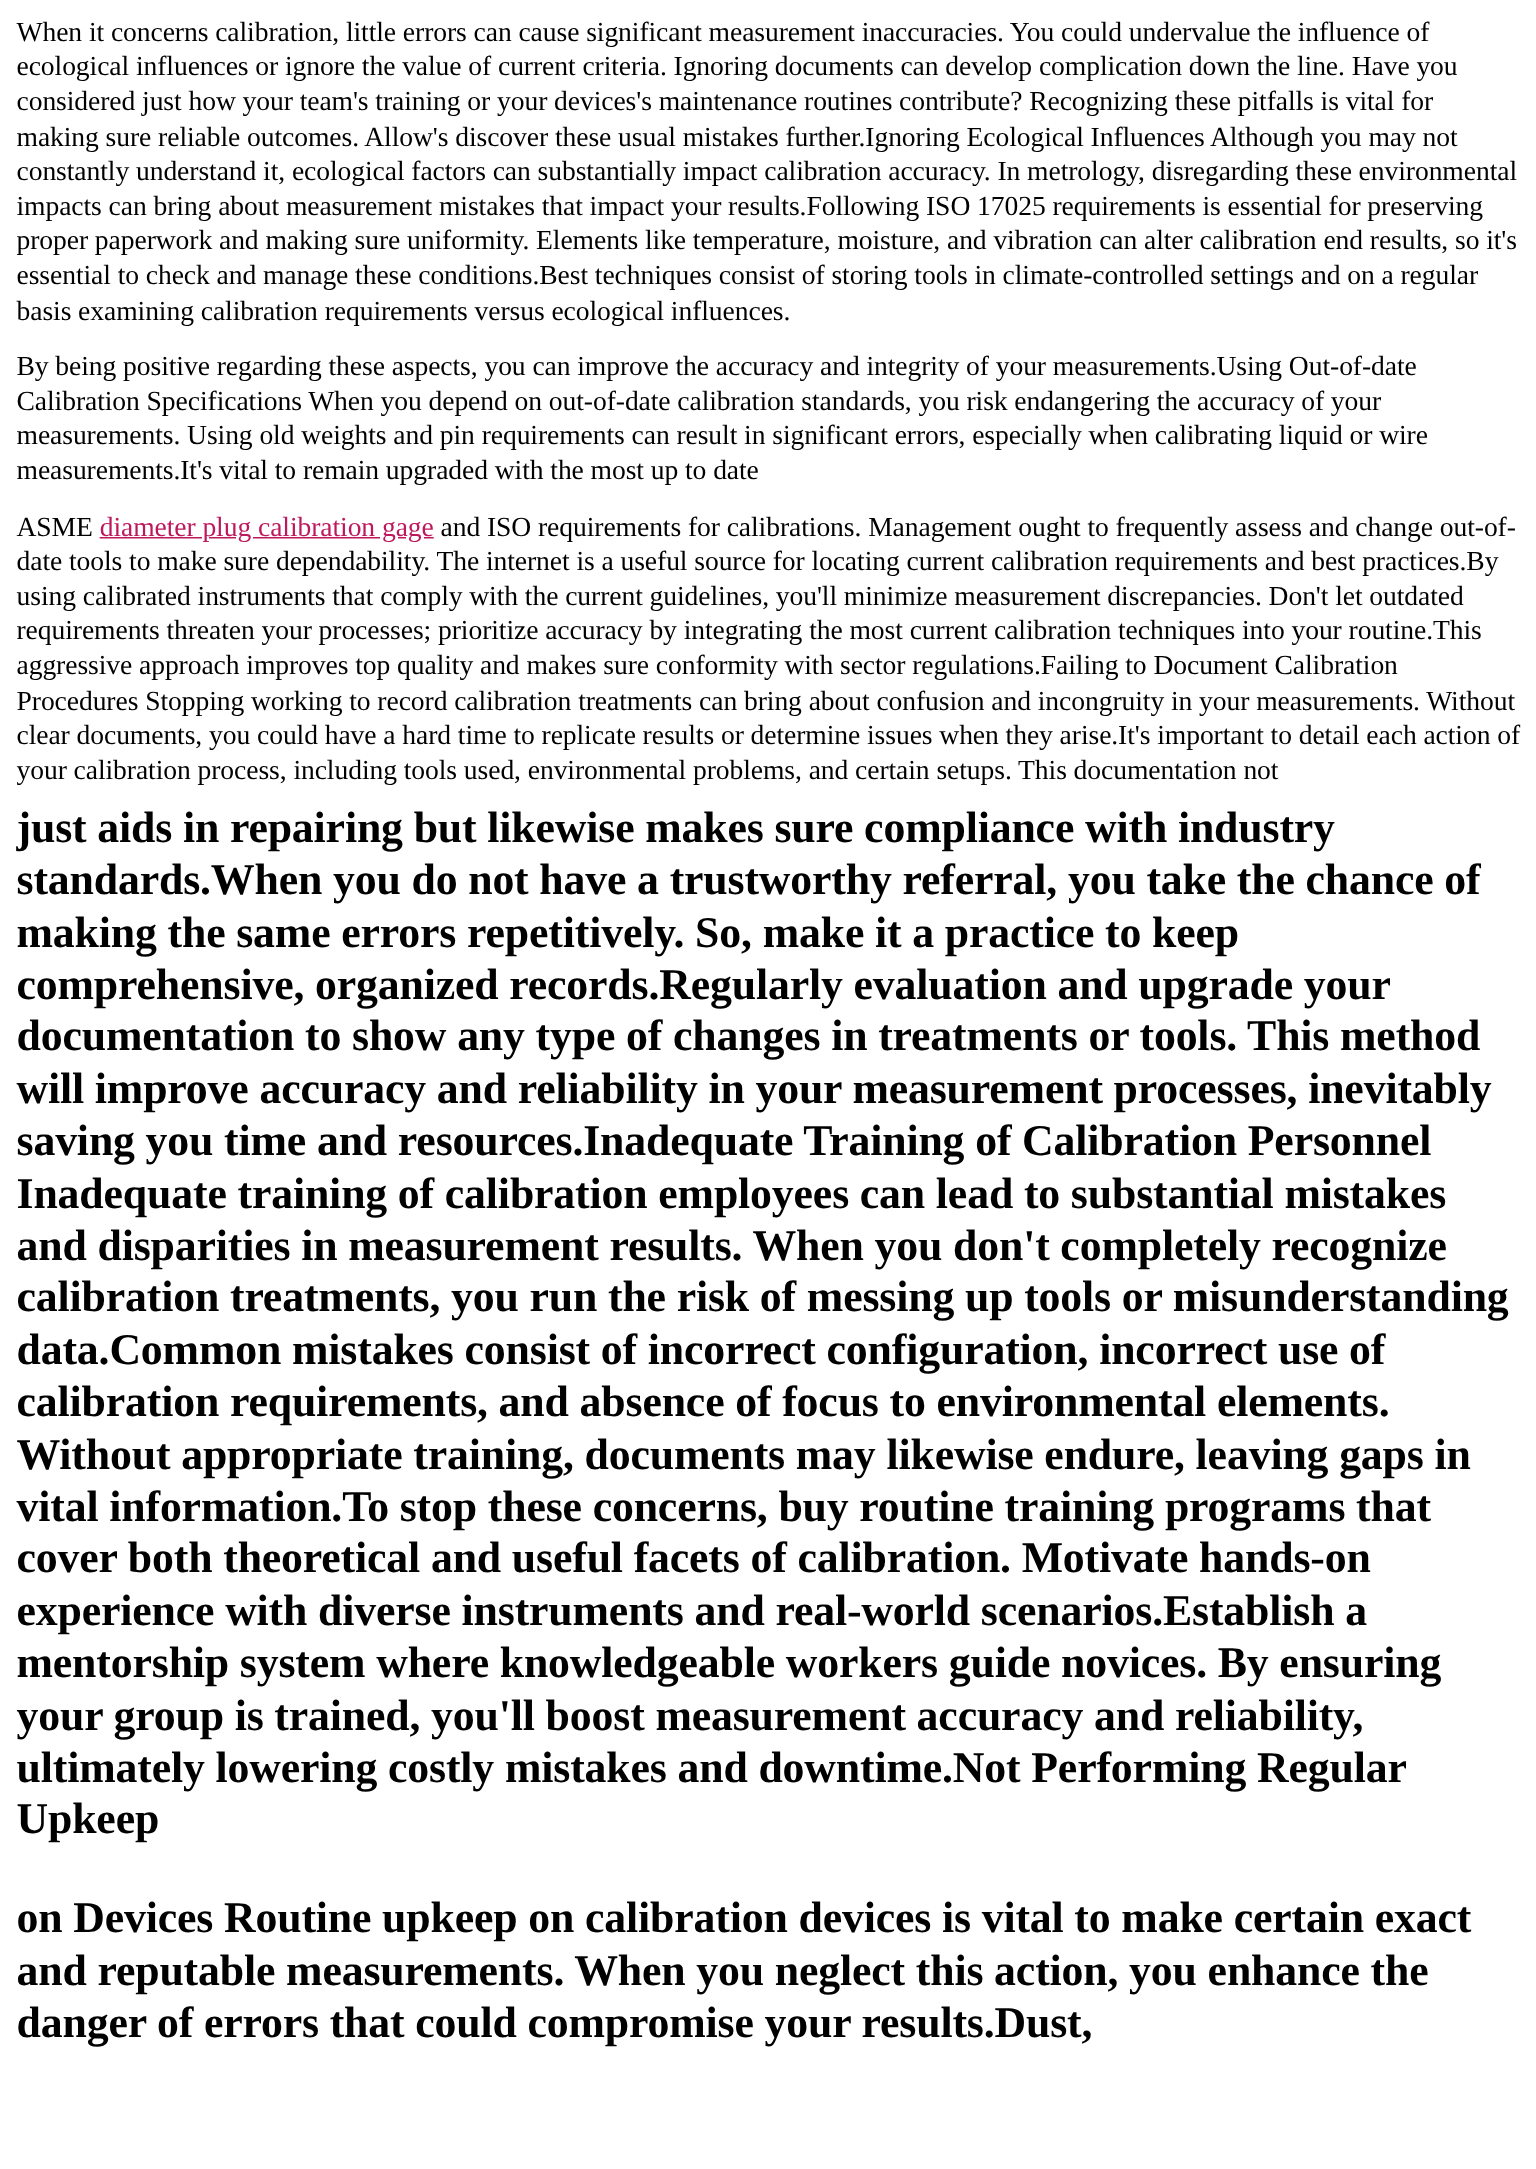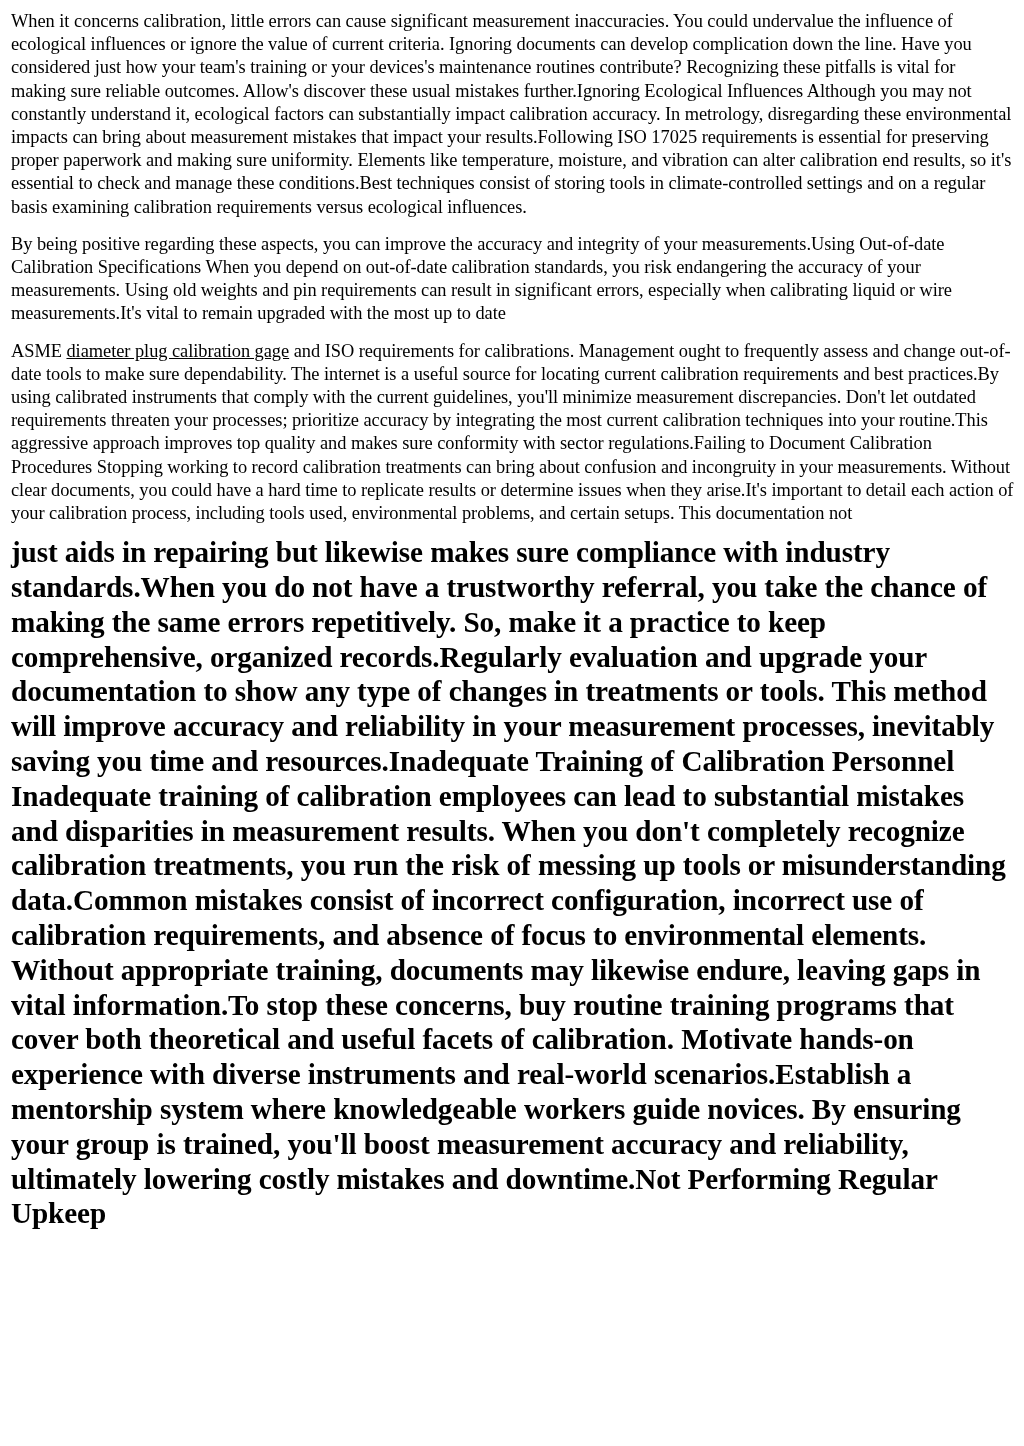--- a/index.html
+++ b/index.html
@@ -21,27 +21,28 @@
     .p3 { margin-bottom: 0; }
     .p-big {
       font-size: 29.2px;
       line-height: 34.8px;
       font-weight: bold;
       margin: 0;
       letter-spacing: -0.1px;
     }
     .big1 { margin-top: 10px; }
     .big2 { margin-top: 31px; }
-    a.inline-link { color: #000000; text-decoration: underline; }
+    a.inline-link { color: #be185d; text-decoration: underline; }
   </style>
 </head>
 <body>
 
 <div class="page">
   <p class="p-normal p1">When it concerns calibration, little errors can cause significant measurement inaccuracies. You could undervalue the influence of ecological influences or ignore the value of current criteria. Ignoring documents can develop complication down the line. Have you considered just how your team's training or your devices's maintenance routines contribute? Recognizing these pitfalls is vital for making sure reliable outcomes. Allow's discover these usual mistakes further.Ignoring Ecological Influences Although you may not constantly understand it, ecological factors can substantially impact calibration accuracy. In metrology, disregarding these environmental impacts can bring about measurement mistakes that impact your results.Following ISO 17025 requirements is essential for preserving proper paperwork and making sure uniformity. Elements like temperature, moisture, and vibration can alter calibration end results, so it's essential to check and manage these conditions.Best techniques consist of storing tools in climate-controlled settings and on a regular basis examining calibration requirements versus ecological influences.</p>
 
   <p class="p-normal p2">By being positive regarding these aspects, you can improve the accuracy and integrity of your measurements.Using Out-of-date Calibration Specifications When you depend on out-of-date calibration standards, you risk endangering the accuracy of your measurements. Using old weights and pin requirements can result in significant errors, especially when calibrating liquid or wire measurements.It's vital to remain upgraded with the most up to date</p>
 
   <p class="p-normal p3"><span>ASME </span><a class="inline-link" href="#">diameter plug calibration gage</a><span> and ISO requirements for calibrations. Management ought to frequently assess and change out-of-date tools to make sure dependability. The internet is a useful source for locating current calibration requirements and best practices.By using calibrated instruments that comply with the current guidelines, you'll minimize measurement discrepancies. Don't let outdated requirements threaten your processes; prioritize accuracy by integrating the most current calibration techniques into your routine.This aggressive approach improves top quality and makes sure conformity with sector regulations.Failing to Document Calibration Procedures Stopping working to record calibration treatments can bring about confusion and incongruity in your measurements. Without clear documents, you could have a hard time to replicate results or determine issues when they arise.It's important to detail each action of your calibration process, including tools used, environmental problems, and certain setups. This documentation not</span></p>
 
   <p class="p-big big1">just aids in repairing but likewise makes sure compliance with industry standards.When you do not have a trustworthy referral, you take the chance of making the same errors repetitively. So, make it a practice to keep comprehensive, organized records.Regularly evaluation and upgrade your documentation to show any type of changes in treatments or tools. This method will improve accuracy and reliability in your measurement processes, inevitably saving you time and resources.Inadequate Training of Calibration Personnel Inadequate training of calibration employees can lead to substantial mistakes and disparities in measurement results. When you don't completely recognize calibration treatments, you run the risk of messing up tools or misunderstanding data.Common mistakes consist of incorrect configuration, incorrect use of calibration requirements, and absence of focus to environmental elements. Without appropriate training, documents may likewise endure, leaving gaps in vital information.To stop these concerns, buy routine training programs that cover both theoretical and useful facets of calibration. Motivate hands-on experience with diverse instruments and real-world scenarios.Establish a mentorship system where knowledgeable workers guide novices. By ensuring your group is trained, you'll boost measurement accuracy and reliability, ultimately lowering costly mistakes and downtime.Not Performing Regular Upkeep</p>
 
+  <p class="p-big big2">on Devices Routine upkeep on calibration devices is vital to make certain exact and reputable measurements. When you neglect this action, you enhance the danger of errors that could compromise your results.Dust,</p>
 </div>
 
 </body></html>

